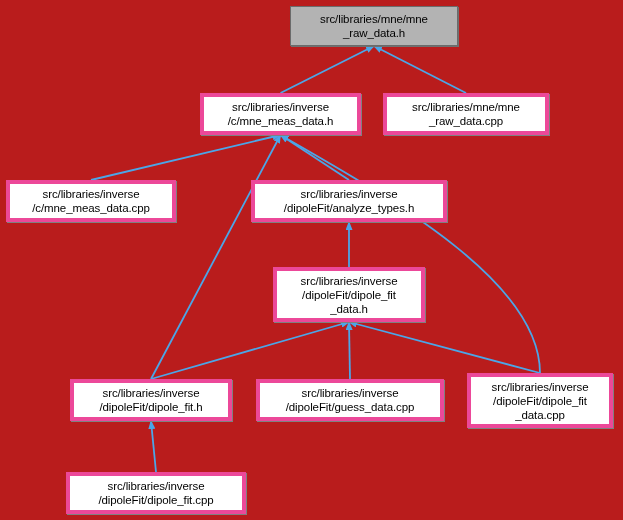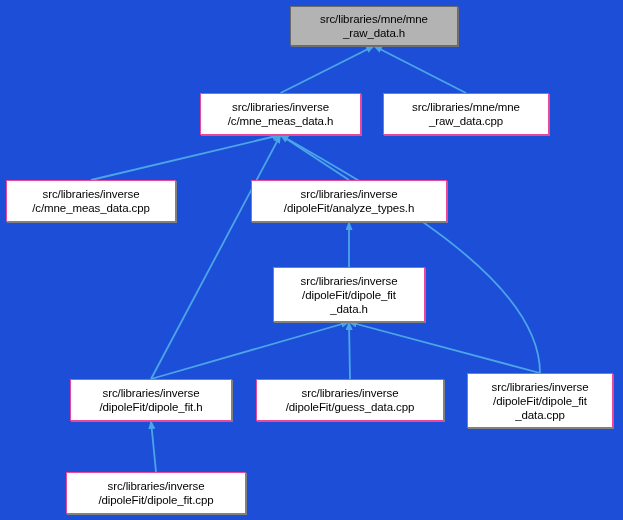--- a/index.html
+++ b/index.html
@@ -5,41 +5,41 @@
 <style>
   html, body {
     margin: 0;
     padding: 0;
     background: #000000;
   }
   #graph-root {
     position: relative;
     width: 623px;
     height: 520px;
-    background: #1d4ed8;
+    background: #b91c1c;
     overflow: hidden;
     font-family: "Liberation Sans", sans-serif;
   }
   #edge-layer {
     position: absolute;
     left: 0;
     top: 0;
     width: 623px;
     height: 520px;
     pointer-events: none;
   }
   .graph-node {
     position: absolute;
     box-sizing: border-box;
     display: flex;
     align-items: center;
     justify-content: center;
     text-align: center;
     background: #ffffff;
-    border: 1px solid #ec4899;
+    border: 4px solid #ec4899;
     box-shadow: 1px 1px 0 0 #808080;
     color: #000000;
     font-size: 11.5px;
     line-height: 14px;
     letter-spacing: -0.1px;
     white-space: pre;
   }
   .graph-node.root-node {
     background: #b3b3b3;
     border: 1px solid #6b6b6b;

